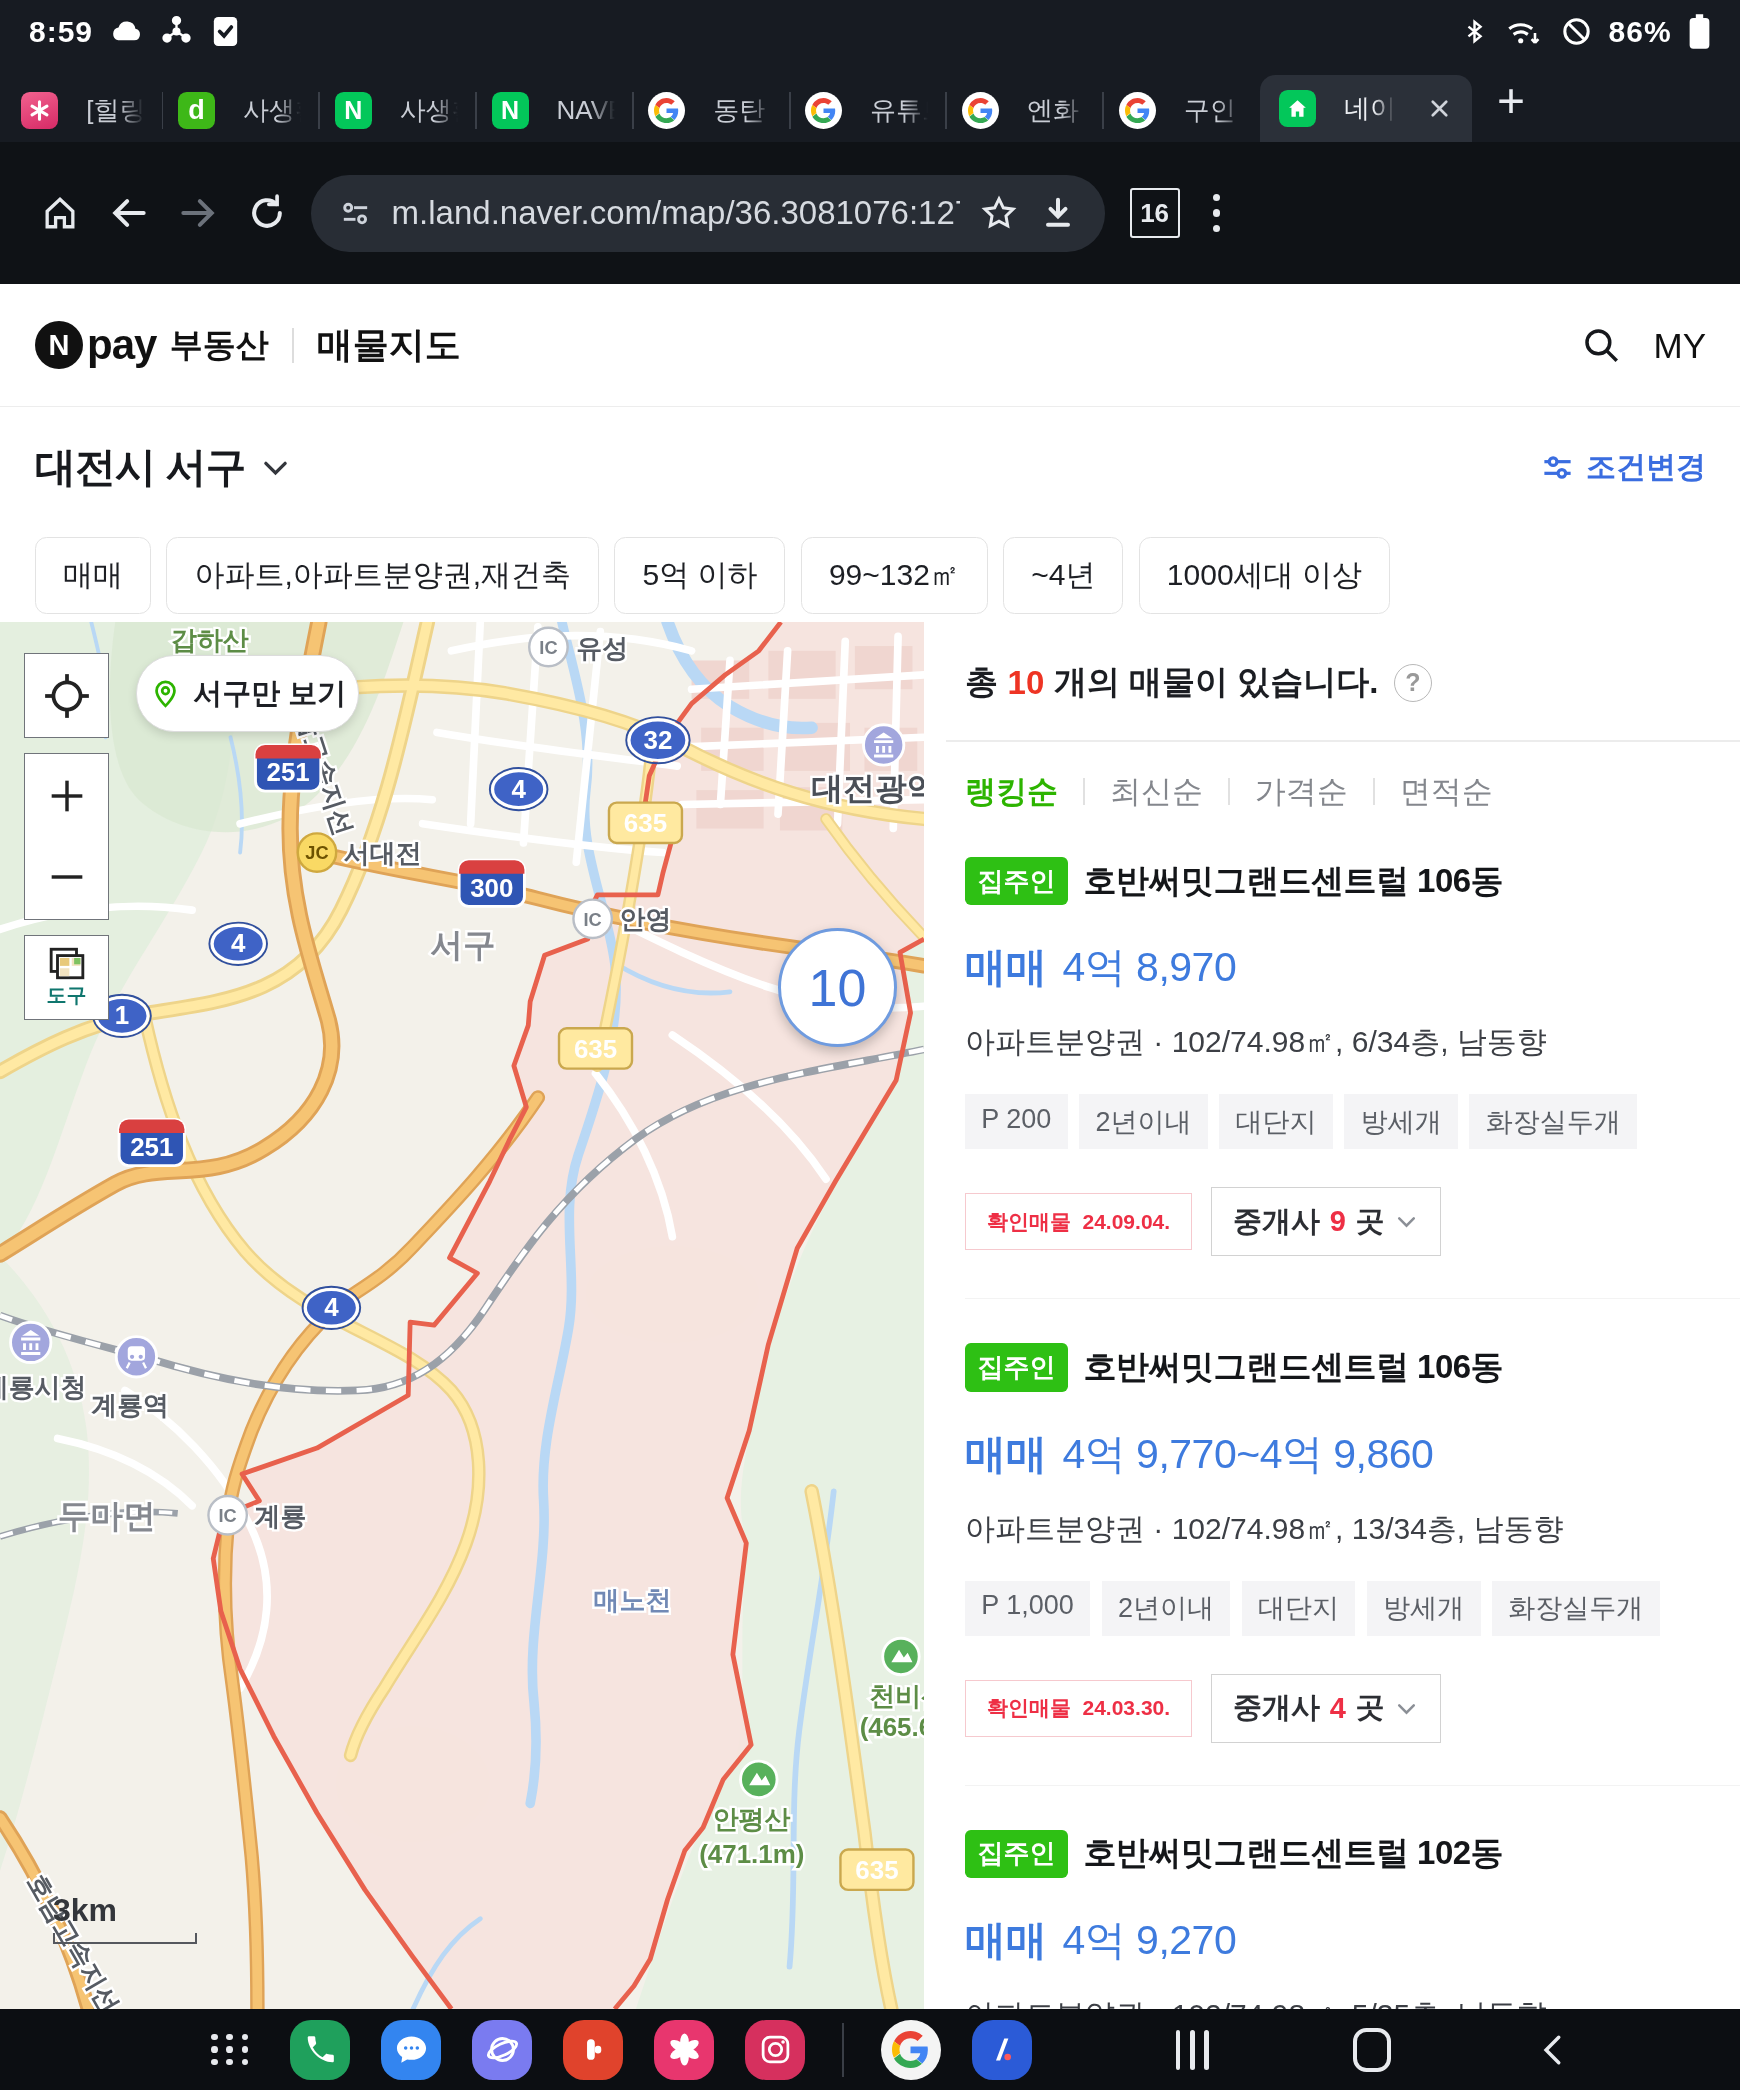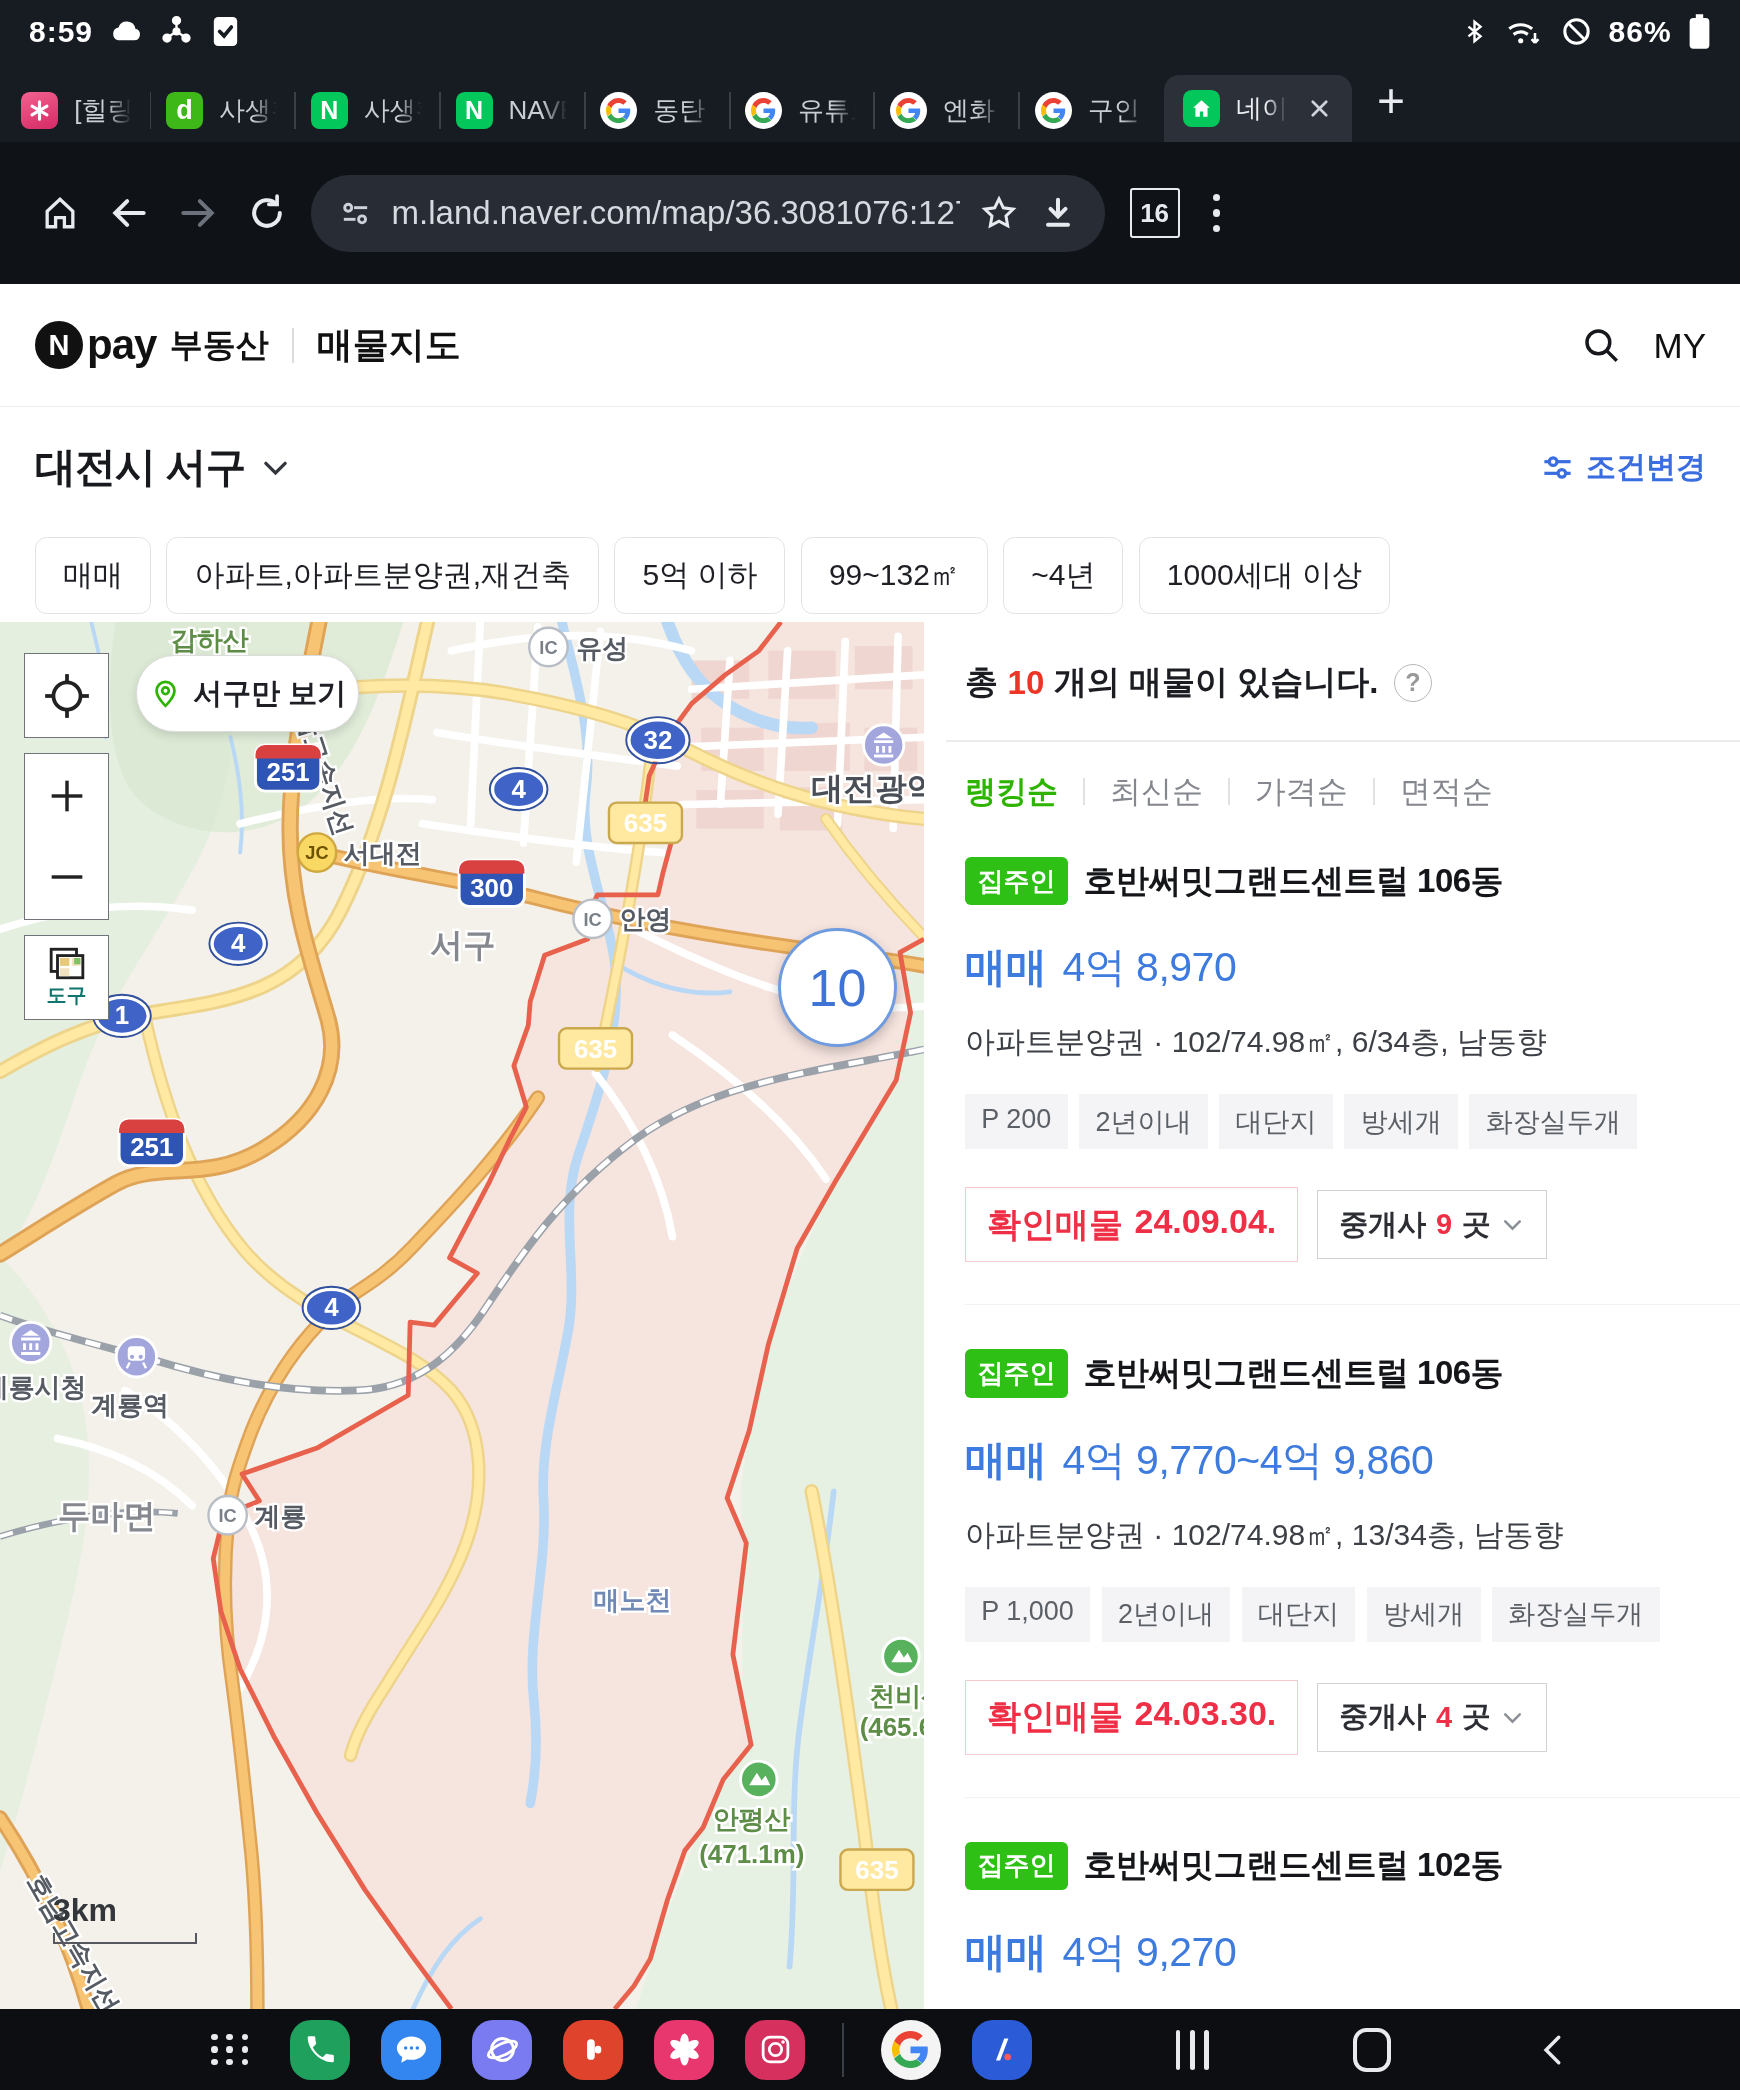--- a/index.html
+++ b/index.html
@@ -10,21 +10,21 @@
   
   .statusbar{position:absolute;top:0;left:0;right:0;height:56px;background:#171b22;
     display:flex;align-items:center;justify-content:space-between;padding:7.7px 29px 0;color:#fff;}
   .sb-left,.sb-right{display:flex;align-items:center;gap:15.4px;}
   .sb-time{font-size:30px;font-weight:600;letter-spacing:1px;}
   .sb-ic{display:block;}
 
   
   .tabstrip{position:absolute;top:56px;left:0;right:0;height:86px;background:#171b22;
     display:flex;align-items:flex-end;padding:0 5.8px;}
-  .tab{height:63px;display:flex;align-items:center;gap:16px;padding:0 15.4px;position:relative;flex:0 0 auto;}
+  .tab{height:63px;display:flex;align-items:center;gap:28px;padding:0 15.4px;position:relative;flex:0 0 auto;}
   .tab + .tab::before{content:"";position:absolute;left:-1px;top:13.4px;width:1.9px;height:37px;background:#3a3f48;}
   .tab.active::before{display:none;}
   .tab.active{background:#2b3039;border-radius:15.4px 15.4px 0 0;height:67px;padding:16px 19px;}
   .fav{width:37px;height:37px;border-radius:8.6px;display:flex;align-items:center;justify-content:center;
        font-weight:700;color:#fff;flex:0 0 auto;}
   .fav-pink{background:linear-gradient(160deg,#f2628f,#d52a66);}
   .fav-d{background:#3eb818;font-size:27px;}
   .fav-n{background:#03c75a;font-size:25px;}
   .fav-g{background:#fff;border-radius:50%;}
   .fav-land{background:#03c75a;}
@@ -109,22 +109,22 @@
   .card-head{display:flex;align-items:center;gap:15.4px;}
   .badge{background:#2ec014;color:#fff;font-size:26px;font-weight:700;padding:6.7px 12.5px;border-radius:5.8px;}
   .card-title{font-size:33px;font-weight:700;color:#141619;letter-spacing:-0.5px;}
   .price-row{margin-top:35px;display:flex;align-items:baseline;gap:15.4px;color:#3e7bde;}
   .trade{font-size:41px;font-weight:700;}
   .amount{font-size:41px;font-weight:500;letter-spacing:-0.5px;}
   .desc{margin-top:27px;font-size:30px;color:#3c3f45;}
   .tags{display:flex;gap:11.5px;margin-top:31px;}
   .tag{background:#f4f4f6;color:#5b5f66;font-size:27px;padding:9.6px 16.3px;white-space:nowrap;}
   .foot{display:flex;gap:19px;margin-top:38px;align-items:center;}
-  .confirm{border:1.9px solid #f6c9ce;display:flex;gap:11.5px;padding:13.4px 21px;font-size:34px;font-weight:700;
-    color:#ee2f45;align-items:flex-start;}
+  .confirm{border:1.9px solid #f6c9ce;display:flex;gap:11.5px;padding:13.4px 21px;font-size:21px;font-weight:700;
+    color:#ee2f45;align-items:center;}
   .agents{border:1.9px solid #d2d2d2;display:flex;gap:9.6px;padding:13.4px 21px;font-size:29px;color:#2c2e33;
     align-items:center;font-weight:600;}
   .agents .cnt{color:#ee2f45;font-weight:700;}
 
   
   .navbar{position:absolute;bottom:0;left:0;right:0;height:81px;background:#0c0e12;display:flex;
     align-items:center;padding:0 38px;}
   .apps{display:flex;align-items:center;gap:31px;margin-left:173px;}
   .appic{width:60px;height:60px;border-radius:21px;display:flex;align-items:center;justify-content:center;}
   .app-phone{background:#1fa05c;}

